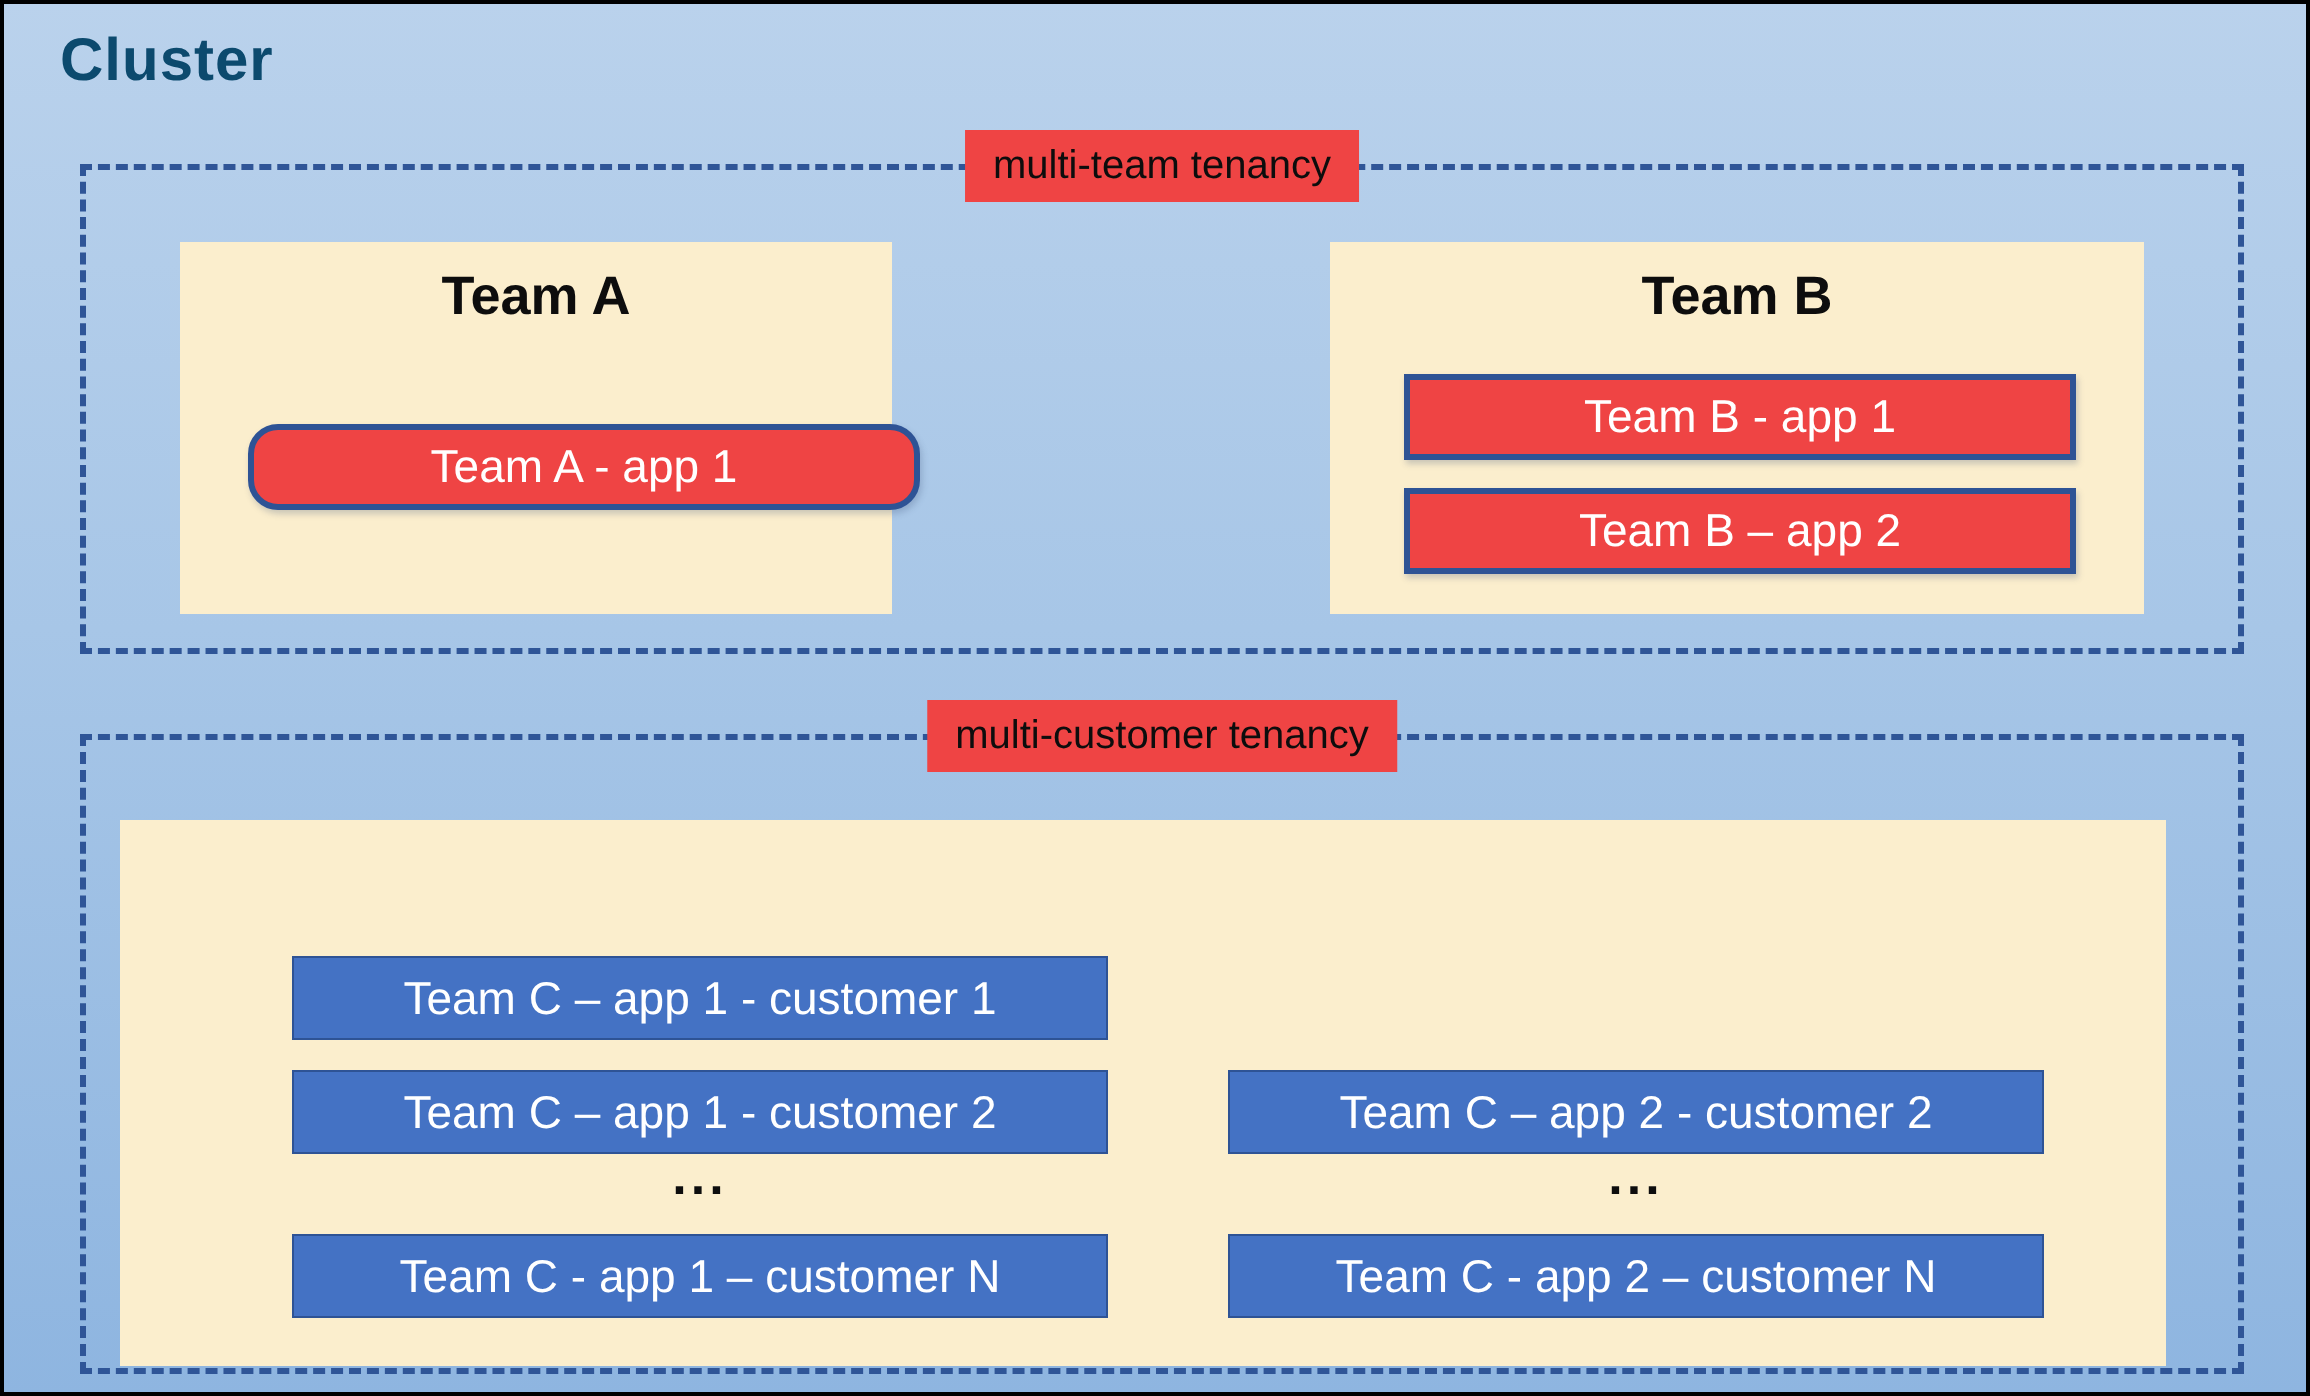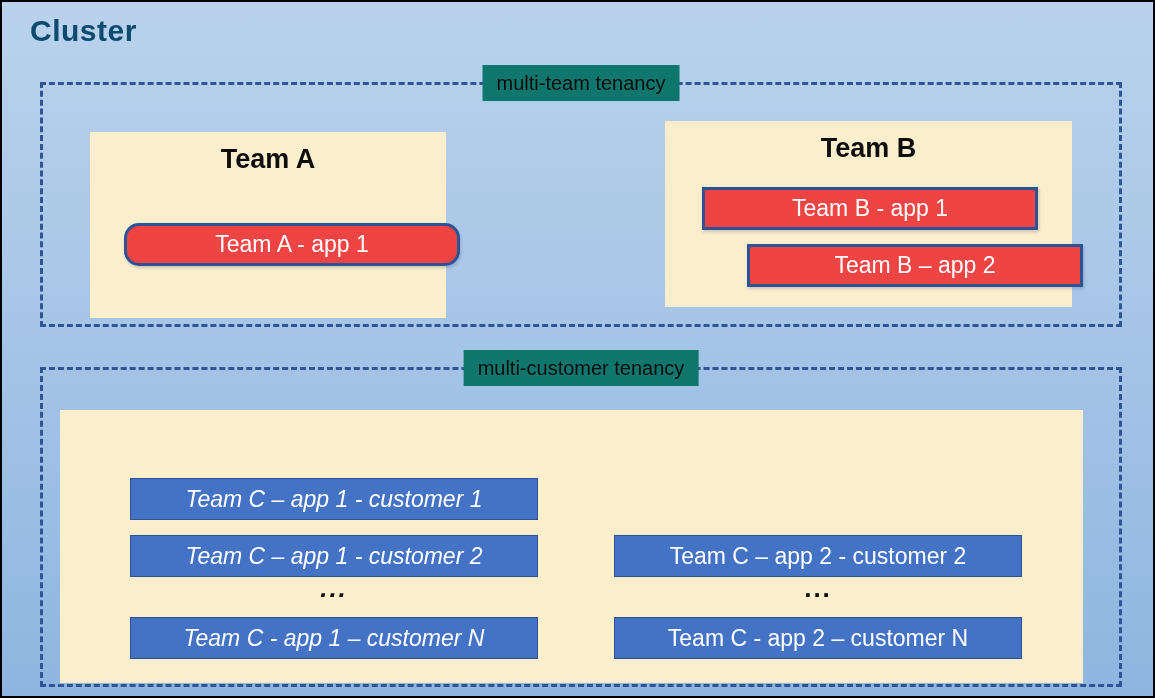--- a/index.html
+++ b/index.html
@@ -14,48 +14,48 @@
     font-size:30px;font-weight:bold;color:#0c4a6e;letter-spacing:0.5px;
   }
   .tenancy-box{
     position:absolute;left:38px;width:1082px;
     border:3px dashed #2F5597;box-sizing:border-box;
   }
   .tenancy-box.multi-team{top:80px;height:245px;}
   .tenancy-box.multi-customer{top:365px;height:320px;}
   .tenancy-label{
     position:absolute;top:-20px;left:50%;transform:translateX(-50%);
-    background:#0f766e;color:#0d0d0d;font-size:20px;line-height:1;
+    background:#ef4444;color:#0d0d0d;font-size:20px;line-height:1;
     padding:8px 14px;white-space:nowrap;z-index:2;
   }
   .team-box{
     position:absolute;background:#FBEECD;box-sizing:border-box;
   }
-  .team-a{left:47px;top:47px;width:356px;height:186px;}
+  .team-a{left:47px;top:36px;width:356px;height:186px;}
   .team-b{left:622px;top:36px;width:407px;height:186px;}
   .team-c{left:17px;top:40px;width:1023px;height:273px;}
   .team-title{
     position:absolute;top:12px;left:0;width:100%;text-align:center;
     font-size:27px;font-weight:bold;color:#0d0d0d;
   }
   .app-box{
     position:absolute;background:#ef4444;border:3px solid #2E5395;
     box-sizing:border-box;display:flex;align-items:center;justify-content:center;
     color:#ffffff;font-size:23px;box-shadow:1px 2px 3px rgba(60,80,120,.25);
   }
   .team-a .app-box{left:34px;top:91px;width:336px;height:43px;border-radius:15px;}
   .team-b .app-box{left:37px;width:336px;height:43px;}
   .team-b .app-1{top:66px;}
-  .team-b .app-2{top:123px;margin-left:45px;}
+  .team-b .app-2{top:123px;}
   .customer-box{
     position:absolute;background:#4472C4;border:1px solid #2E5395;
     box-sizing:border-box;display:flex;align-items:center;justify-content:center;
     color:#ffffff;font-size:23px;width:408px;height:42px;
   }
-  .col-left{left:70px;font-style:italic;}
+  .col-left{left:86px;}
   .col-right{left:554px;}
   .row-1{top:68px;}
   .row-2{top:125px;}
   .row-n{top:207px;}
   .ellipsis{
     position:absolute;top:163px;width:408px;height:36px;text-align:center;
     font-size:26px;font-weight:bold;color:#0d0d0d;letter-spacing:2px;
   }
 </style>
 </head>

